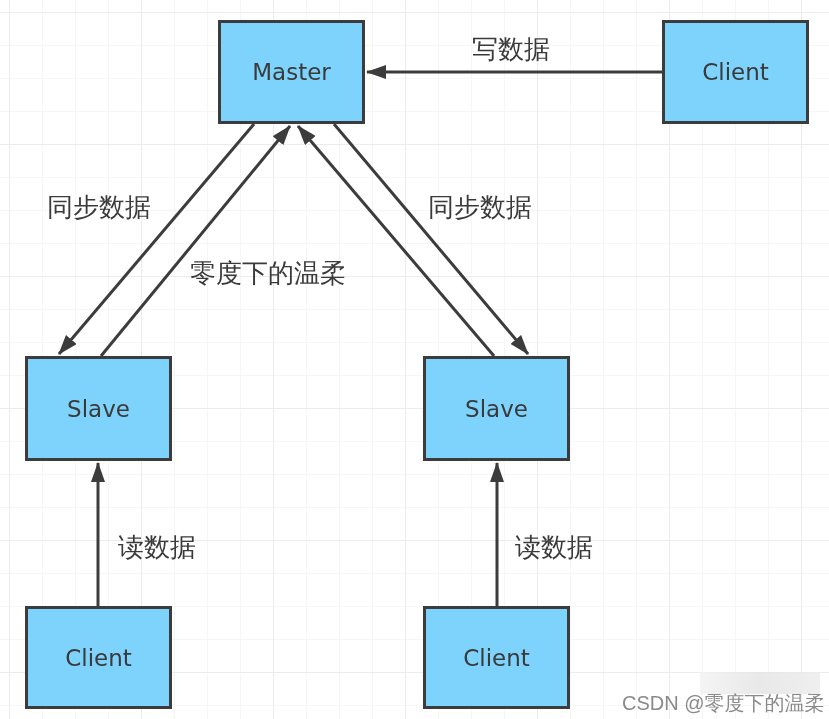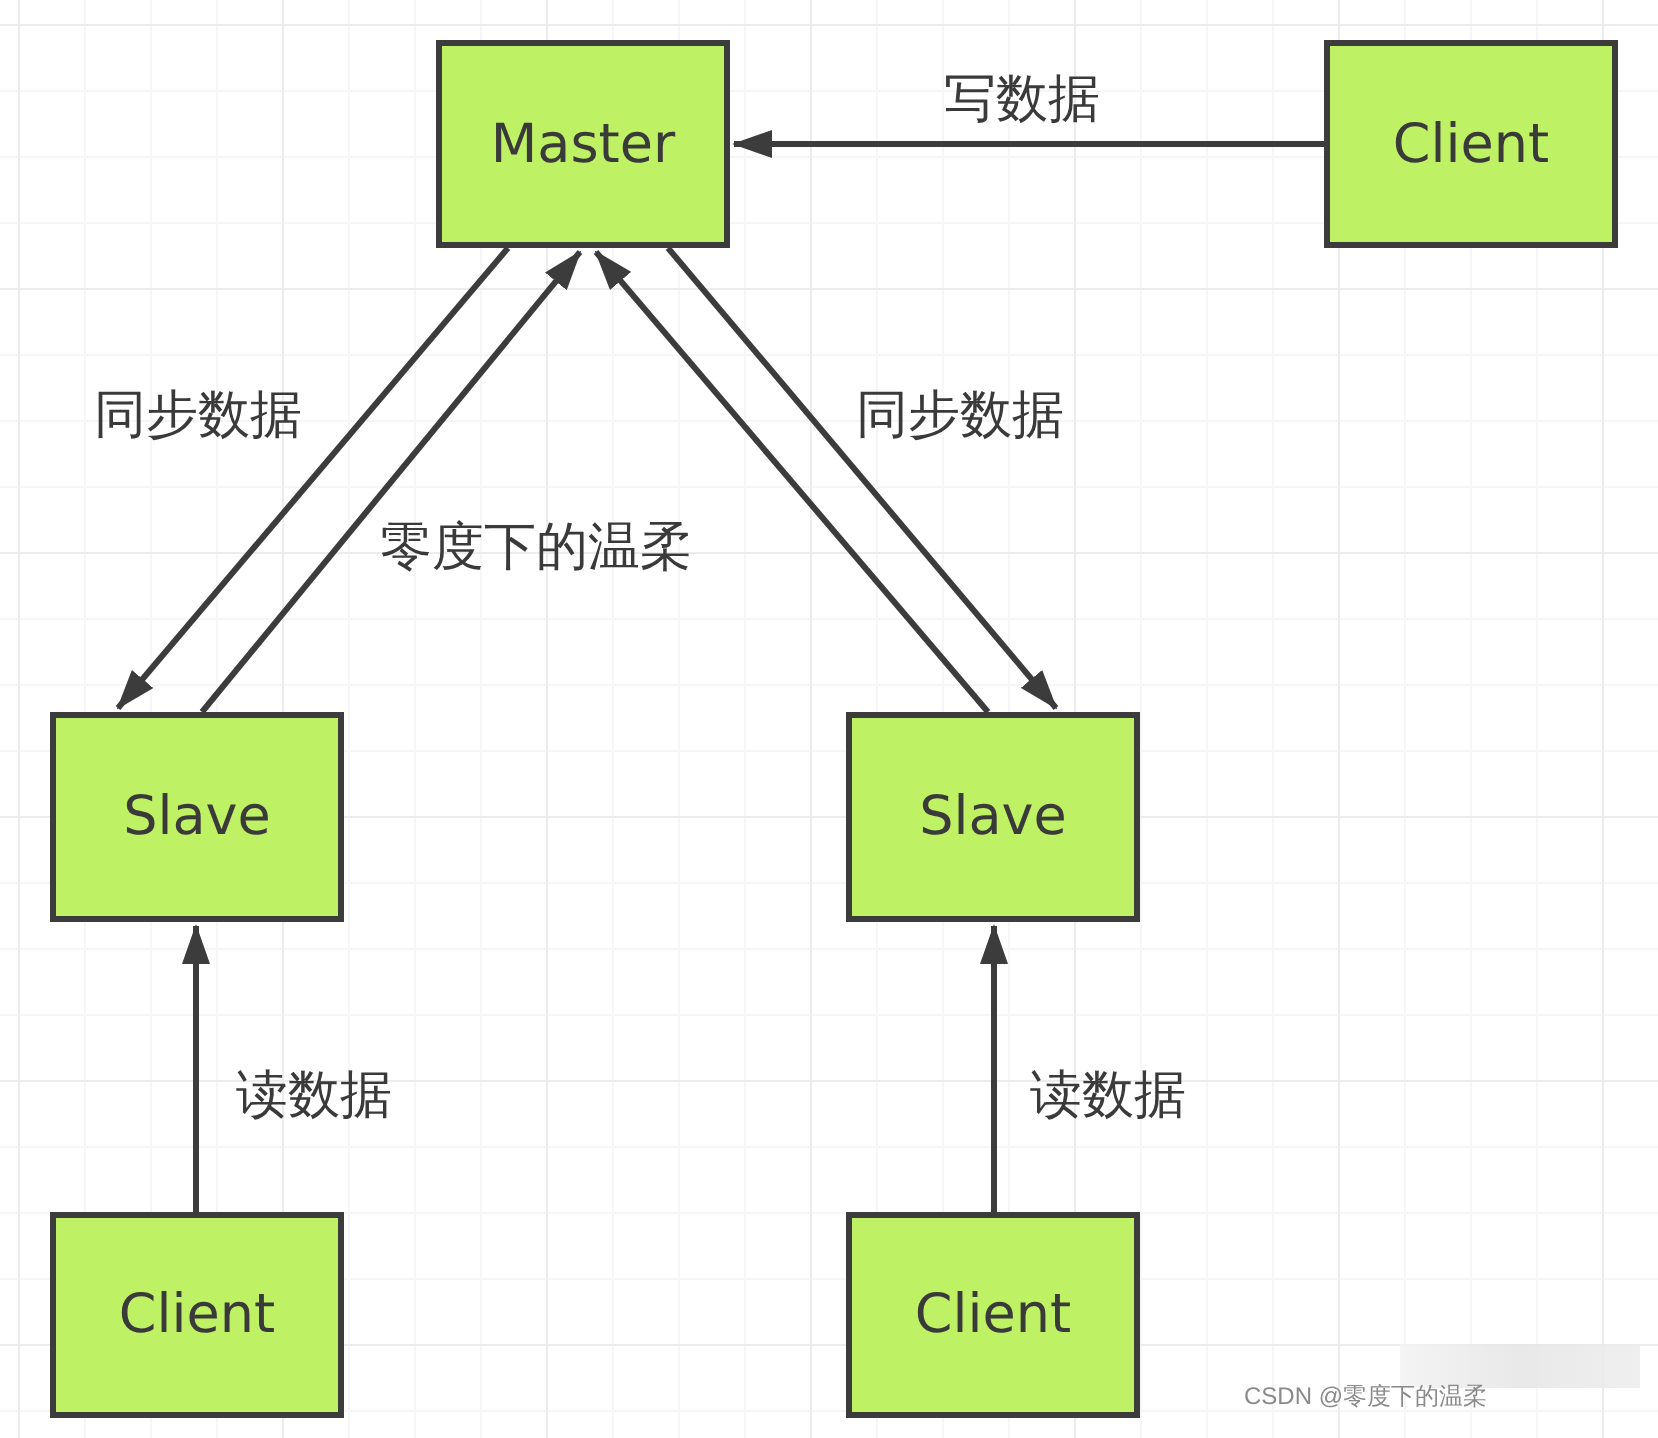--- a/index.html
+++ b/index.html
@@ -10,23 +10,23 @@
       linear-gradient(to right, #ececec 1px, transparent 1px),
       linear-gradient(to bottom, #ececec 1px, transparent 1px),
       linear-gradient(to right, #f6f6f6 1px, transparent 1px),
       linear-gradient(to bottom, #f6f6f6 1px, transparent 1px);
     background-size: 132px 132px, 132px 132px, 33px 33px, 33px 33px;
     background-position: 9px 12px, 9px 12px, 9px 12px, 9px 12px;
     font-family: "DejaVu Sans", sans-serif;
   }
   .node {
     position: absolute; box-sizing: border-box;
-    border: 3px solid #3c3c3c; background: #bef264;
+    border: 3px solid #3c3c3c; background: #7dd3fc;
     display: flex; align-items: center; justify-content: center;
-    color: #3a3a3a; font-size: 27px; font-family: "DejaVu Sans", sans-serif;
+    color: #3a3a3a; font-size: 23px; font-family: "DejaVu Sans", sans-serif;
   }
   #master  { left: 218px; top: 20px;  width: 147px; height: 104px; }
   #client-top { left: 662px; top: 20px; width: 147px; height: 104px; }
   #slave-left  { left: 25px;  top: 356px; width: 147px; height: 105px; }
   #slave-right { left: 423px; top: 356px; width: 147px; height: 105px; }
   #client-bl { left: 25px;  top: 606px; width: 147px; height: 103px; }
   #client-br { left: 423px; top: 606px; width: 147px; height: 103px; }
   svg.edges { position: absolute; left: 0; top: 0; }
   .lbl {
     position: absolute; color: #3a3a3a; font-size: 26px; white-space: nowrap;
@@ -37,21 +37,21 @@
   #lbl-report { left: 190px; top: 256px; }
   #lbl-sync-right { left: 428px; top: 190px; }
   #lbl-read-left { left: 118px; top: 530px; }
   #lbl-read-right { left: 515px; top: 530px; }
   .watermark-blur {
     position: absolute; left: 700px; top: 672px; width: 120px; height: 22px;
     background: linear-gradient(to right, #f3f3f3, #e6e6e6, #ededed);
     opacity: 0.9;
   }
   #watermark {
-    position: absolute; left: 622px; top: 690px; font-size: 12px; color: #8a8a8a;
+    position: absolute; left: 622px; top: 690px; font-size: 20px; color: #8a8a8a;
     font-family: "Liberation Sans", sans-serif; white-space: nowrap;
   }
 </style>
 </head>
 <body>
 
 <svg class="edges" width="829" height="719" viewBox="0 0 829 719">
   <defs>
     <marker id="ah" markerWidth="10" markerHeight="10" refX="9" refY="5" orient="auto" markerUnits="userSpaceOnUse">
       <path d="M0,0 L18,5 L0,10 Z" transform="scale(0.55,1)" fill="#3c3c3c"></path>

